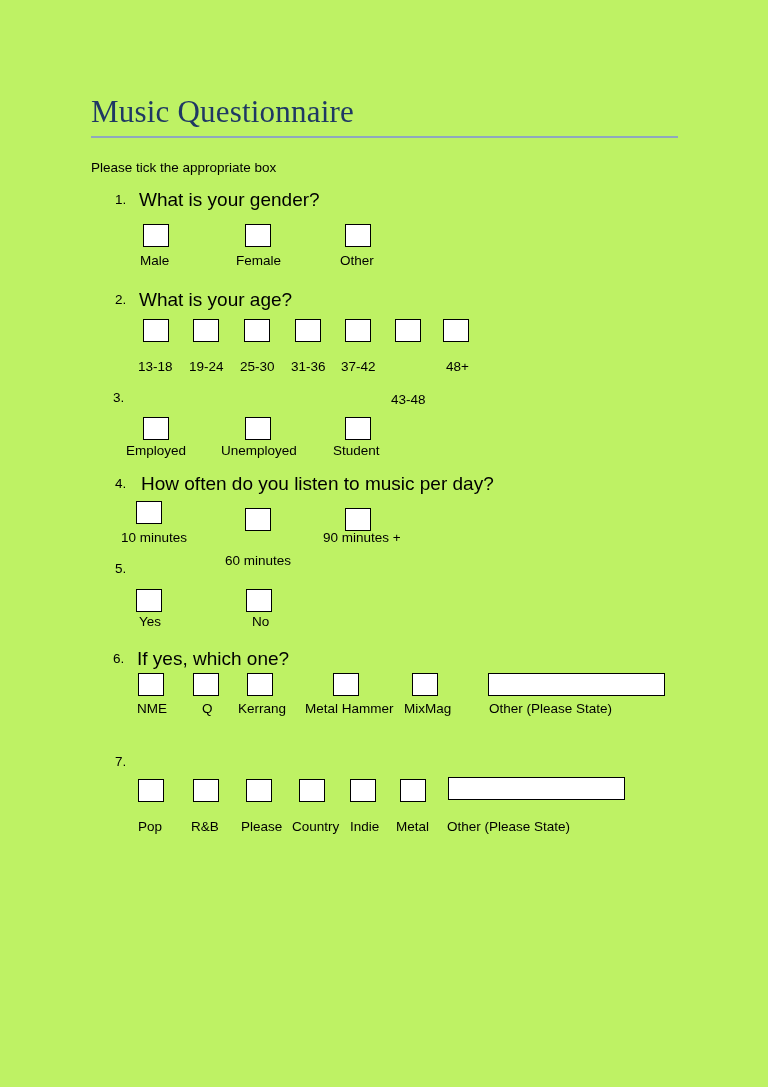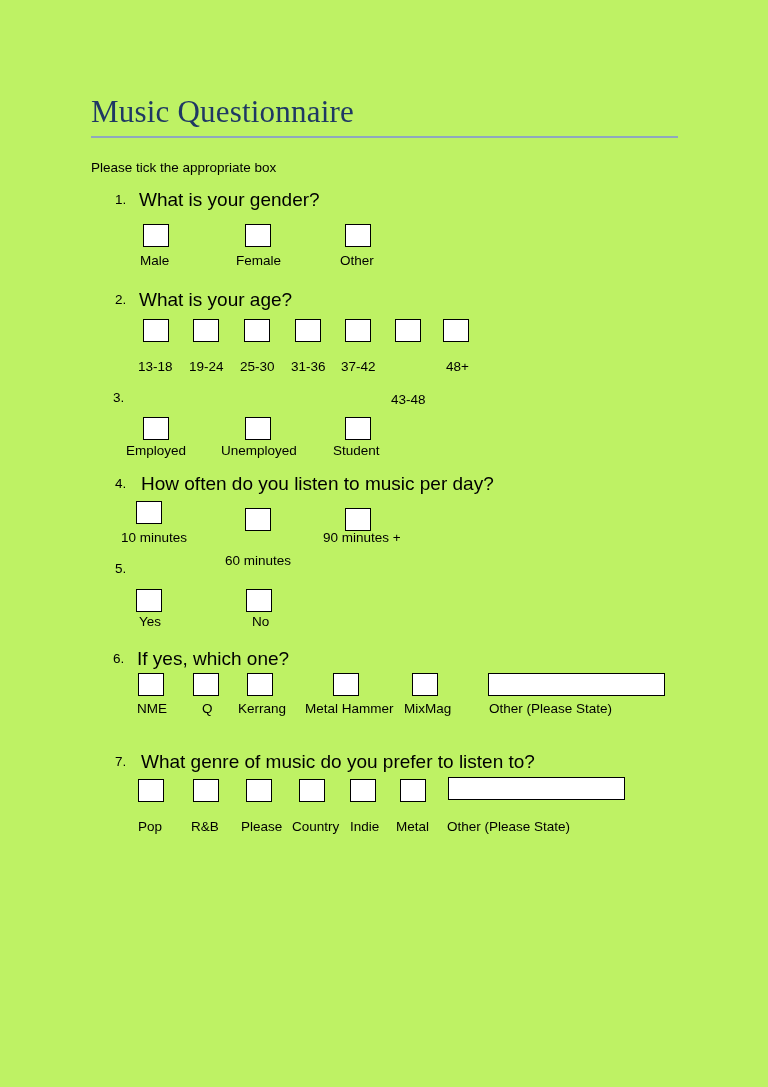--- a/index.html
+++ b/index.html
@@ -180,21 +180,20 @@
   </div>
 
   <div class="opt-label" style="left:137px; top:700px;">NME</div>
   <div class="opt-label" style="left:202px; top:700px;">Q</div>
   <div class="opt-label" style="left:238px; top:700px;">Kerrang</div>
   <div class="opt-label" style="left:305px; top:700px;">Metal Hammer</div>
   <div class="opt-label" style="left:404px; top:700px;">MixMag</div>
   <div class="opt-label" style="left:489px; top:700px;">Other (Please State)</div>
 
   <div class="q-number" style="left:115px; top:753px;">7.</div>
-  <div class="q-text" style="left:141px; top:753px;">What genre of music do you prefer to listen to?</div>
 
   <div class="checkbox" style="left:138px; top:779px;"></div>
   <div class="checkbox" style="left:193px; top:779px;"></div>
   <div class="checkbox" style="left:246px; top:779px;"></div>
   <div class="checkbox" style="left:299px; top:779px;"></div>
   <div class="checkbox" style="left:350px; top:779px;"></div>
   <div class="checkbox" style="left:400px; top:779px;"></div>
 
   <div class="text-field" style="left:448px; top:777px; width:177px;">
     <input type="text" value="" style="">

